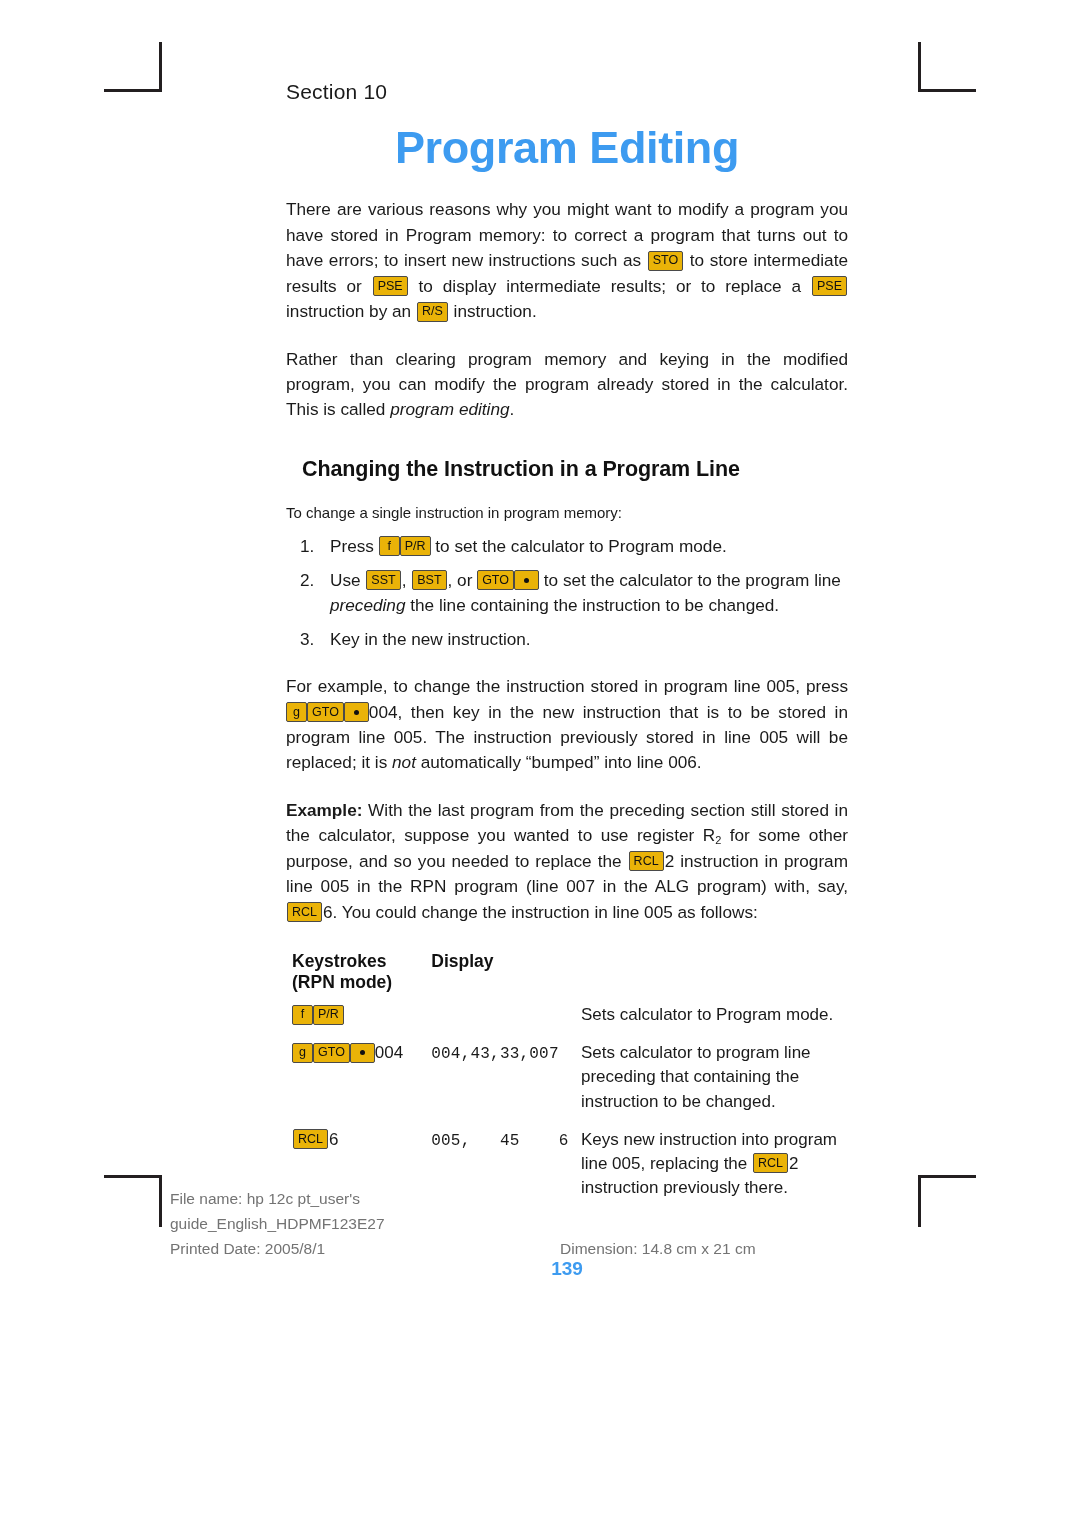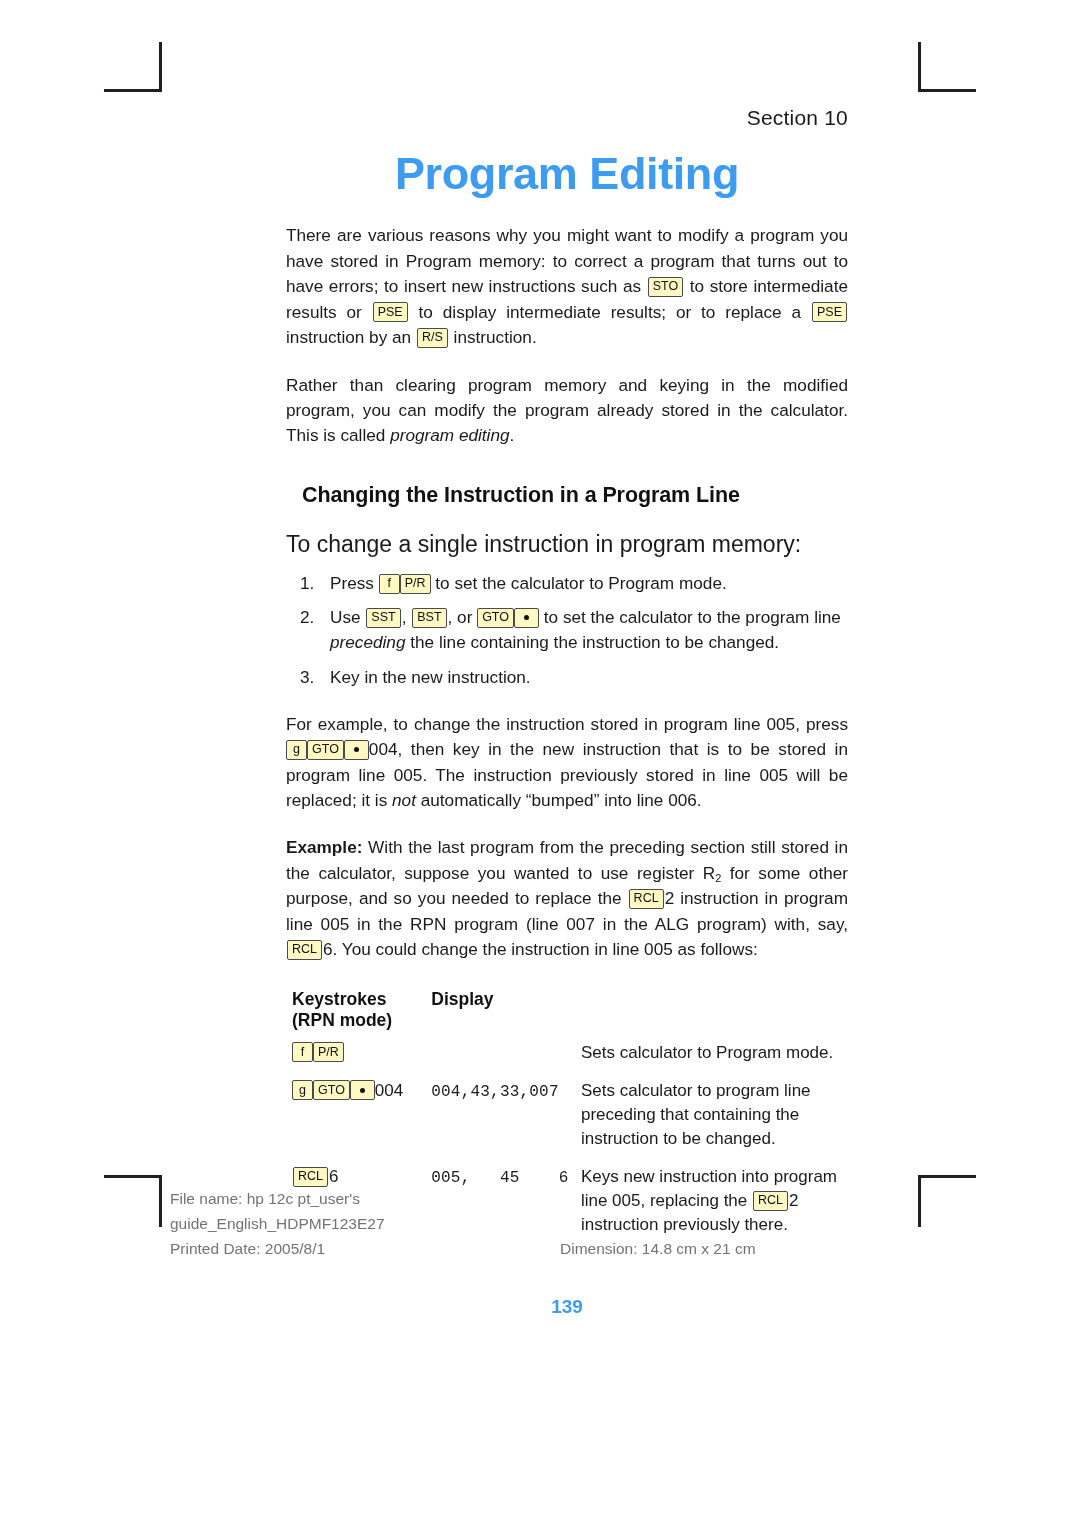--- a/index.html
+++ b/index.html
@@ -42,25 +42,25 @@
 
   
   #content {
     position: absolute;
     left: 286px;
     top: 0;
     width: 562px;
   }
 
   .section-label {
-    text-align: right;
+    text-align: left;
     font-size: 21px;
     letter-spacing: .2px;
     color: #1a1a1a;
-    margin-top: 106px;
+    margin-top: 80px;
     font-family: "Liberation Sans", sans-serif;
   }
   .chapter-title {
     text-align: center;
     font-size: 45px;
     font-weight: bold;
     color: #3d9bf0;
     letter-spacing: -0.4px;
     margin-top: 20px;
     line-height: 1.05;
@@ -77,21 +77,21 @@
 
   h2.subhead {
     font-size: 21.5px;
     font-weight: bold;
     color: #111111;
     margin: 34px 0 0 16px;
     letter-spacing: -0.1px;
   }
 
   p.lead {
-    font-size: 23px;
+    font-size: 15px;
     margin: 20px 0 0 0;
     color: #1a1a1a;
     line-height: 1.45;
   }
 
   ol.steps {
     list-style: none;
     margin: 10px 0 0 0;
     padding: 0;
     font-size: 17.2px;
@@ -118,21 +118,21 @@
     display: inline-block;
     border: 1px solid #4a4a4a;
     border-radius: 2px;
     font-family: "Liberation Sans", sans-serif;
     font-size: 12.5px;
     line-height: 1;
     padding: 2.5px 4px 3px 4px;
     margin: 0 1px;
     vertical-align: 2px;
     color: #111111;
-    background: #fef9c3;
+    background: #eab308;
     white-space: nowrap;
     min-width: 11px;
     text-align: center;
   }
   .key.dot {
     padding: 2.5px 6px 3px 6px;
   }
   .key.dot::before {
     content: "";
     display: inline-block;

